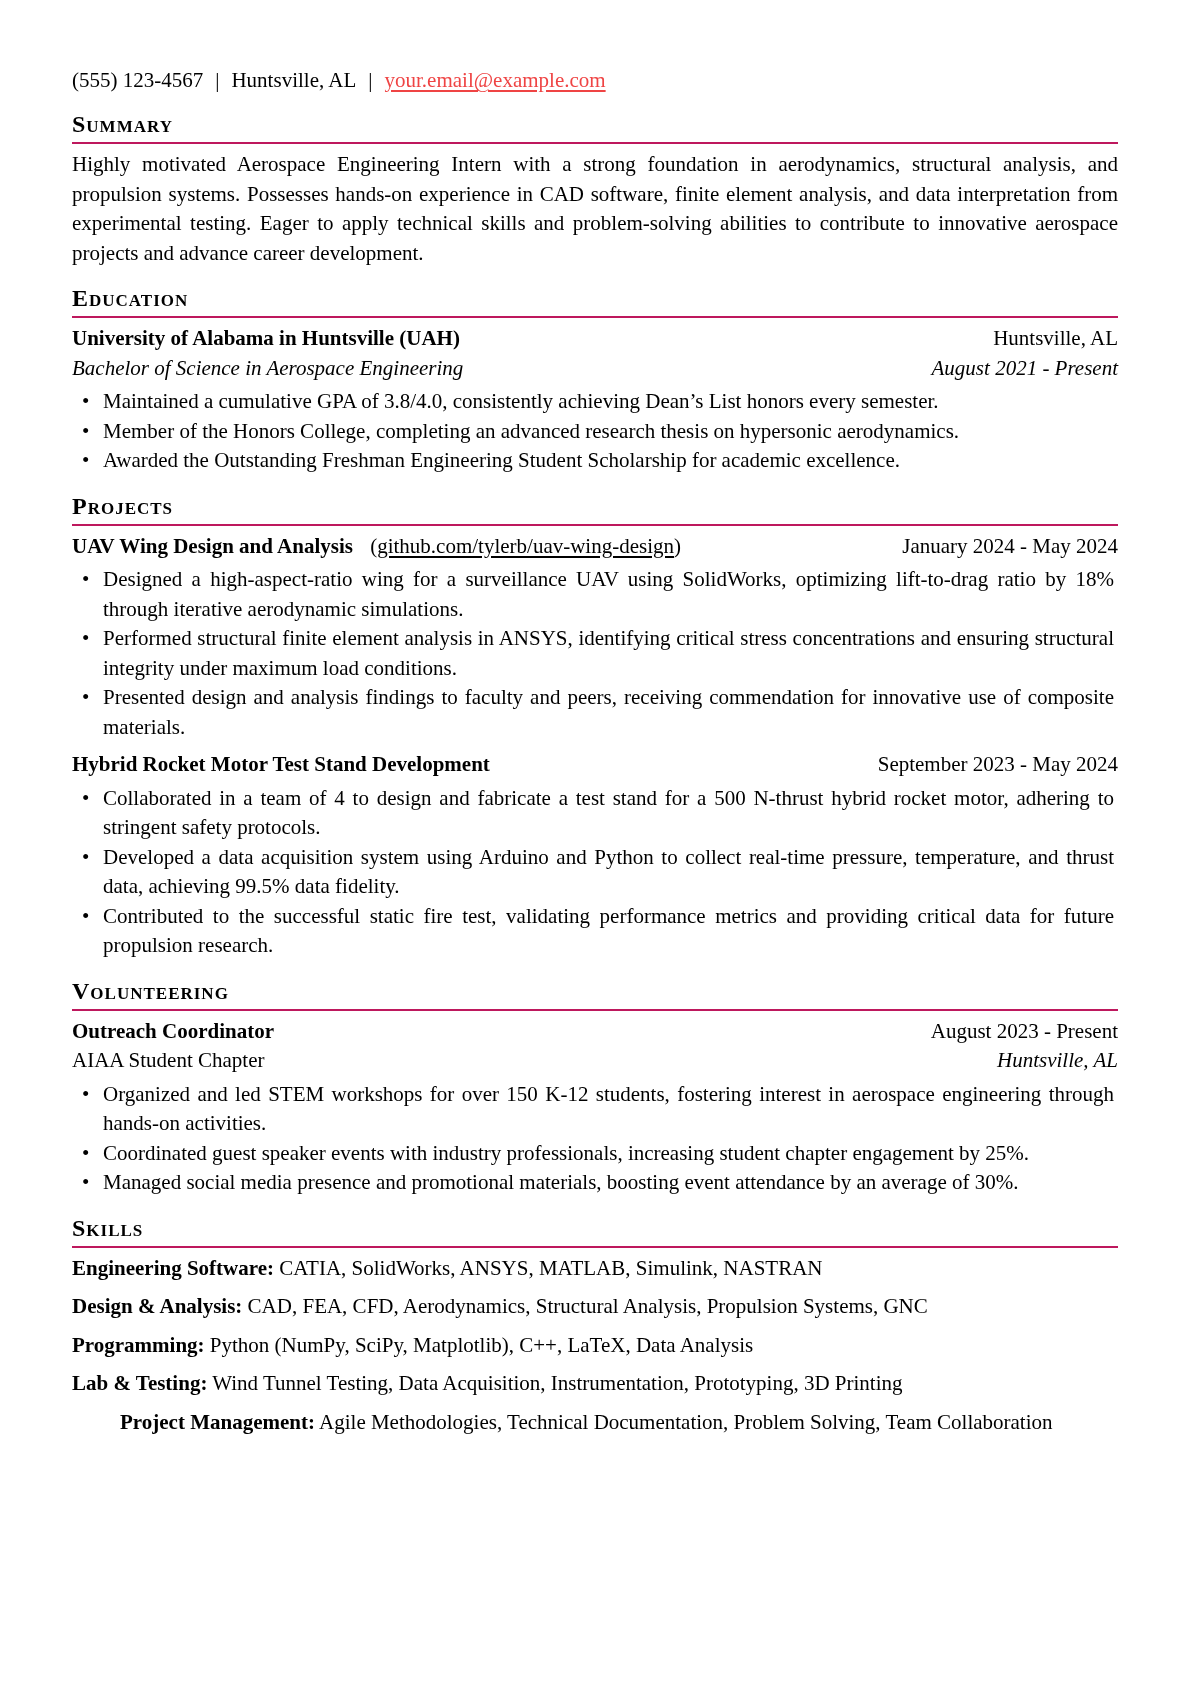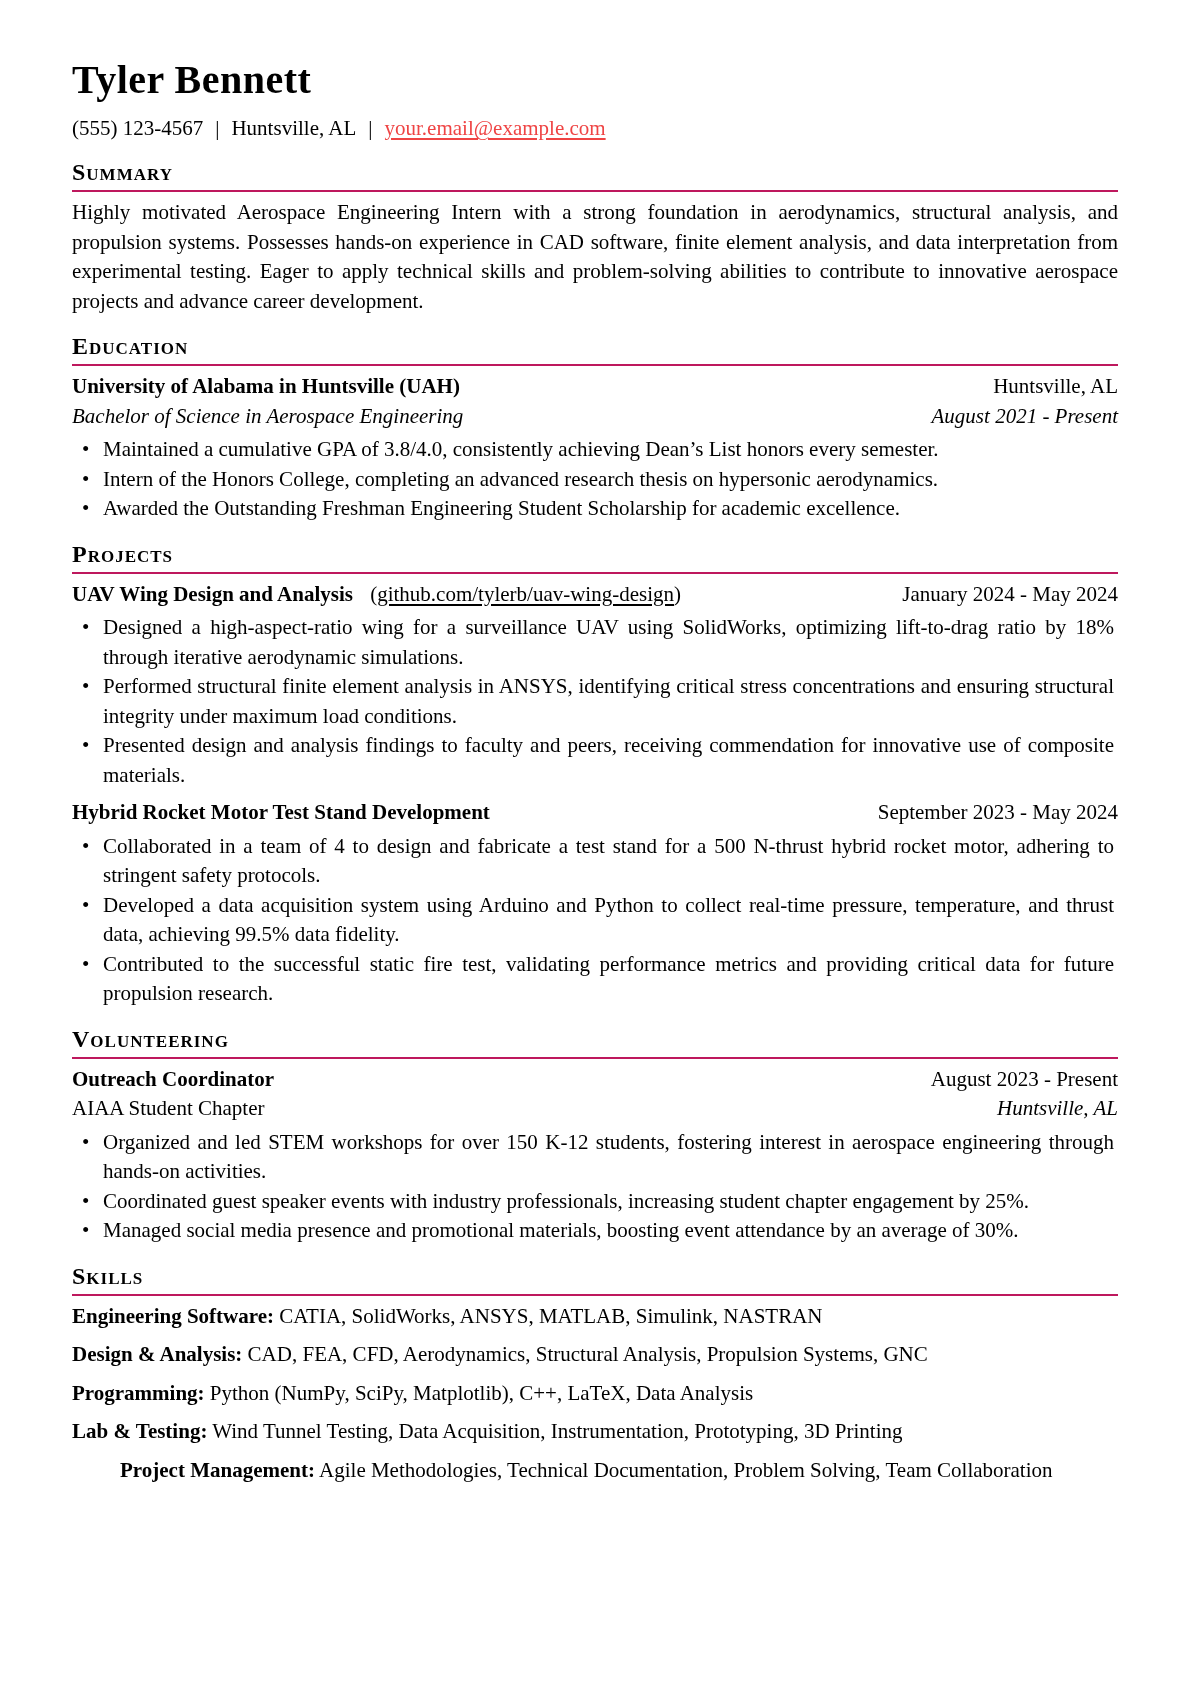--- a/index.html
+++ b/index.html
@@ -100,21 +100,20 @@
       margin-bottom: 9px;
     }
     .skill-line:last-child { margin-bottom: 0; margin-left: 48px; }
   </style>
 </head>
 <body>
 
 <div class="page">
 
   <div>
-    <h1 class="name">Tyler Bennett</h1>
     <div class="contact">
       <span>(555) 123-4567</span><span class="sep">|</span><span>Huntsville, AL</span><span class="sep">|</span><a>your.email@example.com</a>
     </div>
   </div>
 
   <div class="section">
     <div class="section-title">Summary</div>
     <div class="summary-text" lang="en">Highly motivated Aerospace Engineering Intern with a strong foundation in aerodynamics, structural analysis, and propulsion systems. Possesses hands-on experience in CAD software, finite element analysis, and data interpretation from experimental testing. Eager to apply technical skills and problem-solving abilities to contribute to innovative aerospace projects and advance career development.</div>
   </div>
 
@@ -124,21 +123,21 @@
       <div class="row">
         <span class="bold">University of Alabama in Huntsville (UAH)</span>
         <span>Huntsville, AL</span>
       </div>
       <div class="row">
         <span class="italic">Bachelor of Science in Aerospace Engineering</span>
         <span class="italic">August 2021 - Present</span>
       </div>
       <ul class="bullets">
         <li>Maintained a cumulative GPA of 3.8/4.0, consistently achieving Dean’s List honors every semester.</li>
-        <li>Intern of the Honors College, completing an advanced research thesis on hypersonic aerodynamics.</li>
+        <li>Member of the Honors College, completing an advanced research thesis on hypersonic aerodynamics.</li>
         <li>Awarded the Outstanding Freshman Engineering Student Scholarship for academic excellence.</li>
       </ul>
     </div>
   </div>
 
   <div class="section">
     <div class="section-title">Projects</div>
 
     <div class="entry">
       <div class="row">

